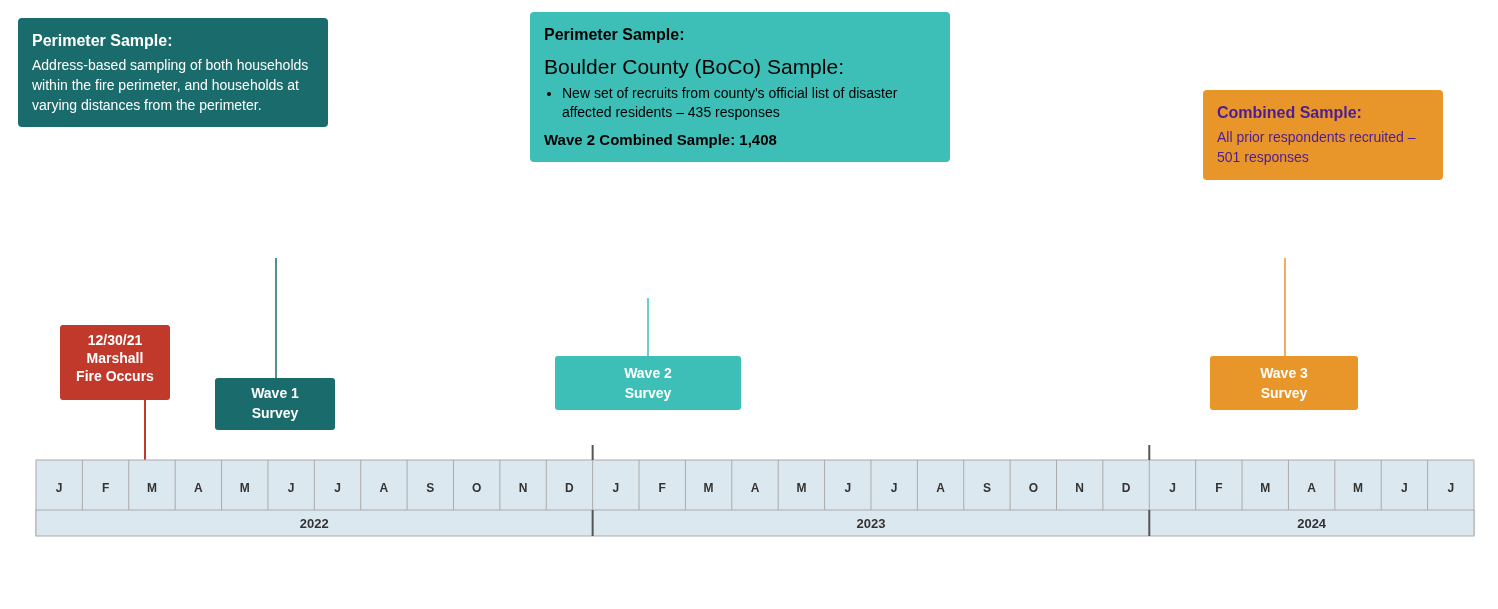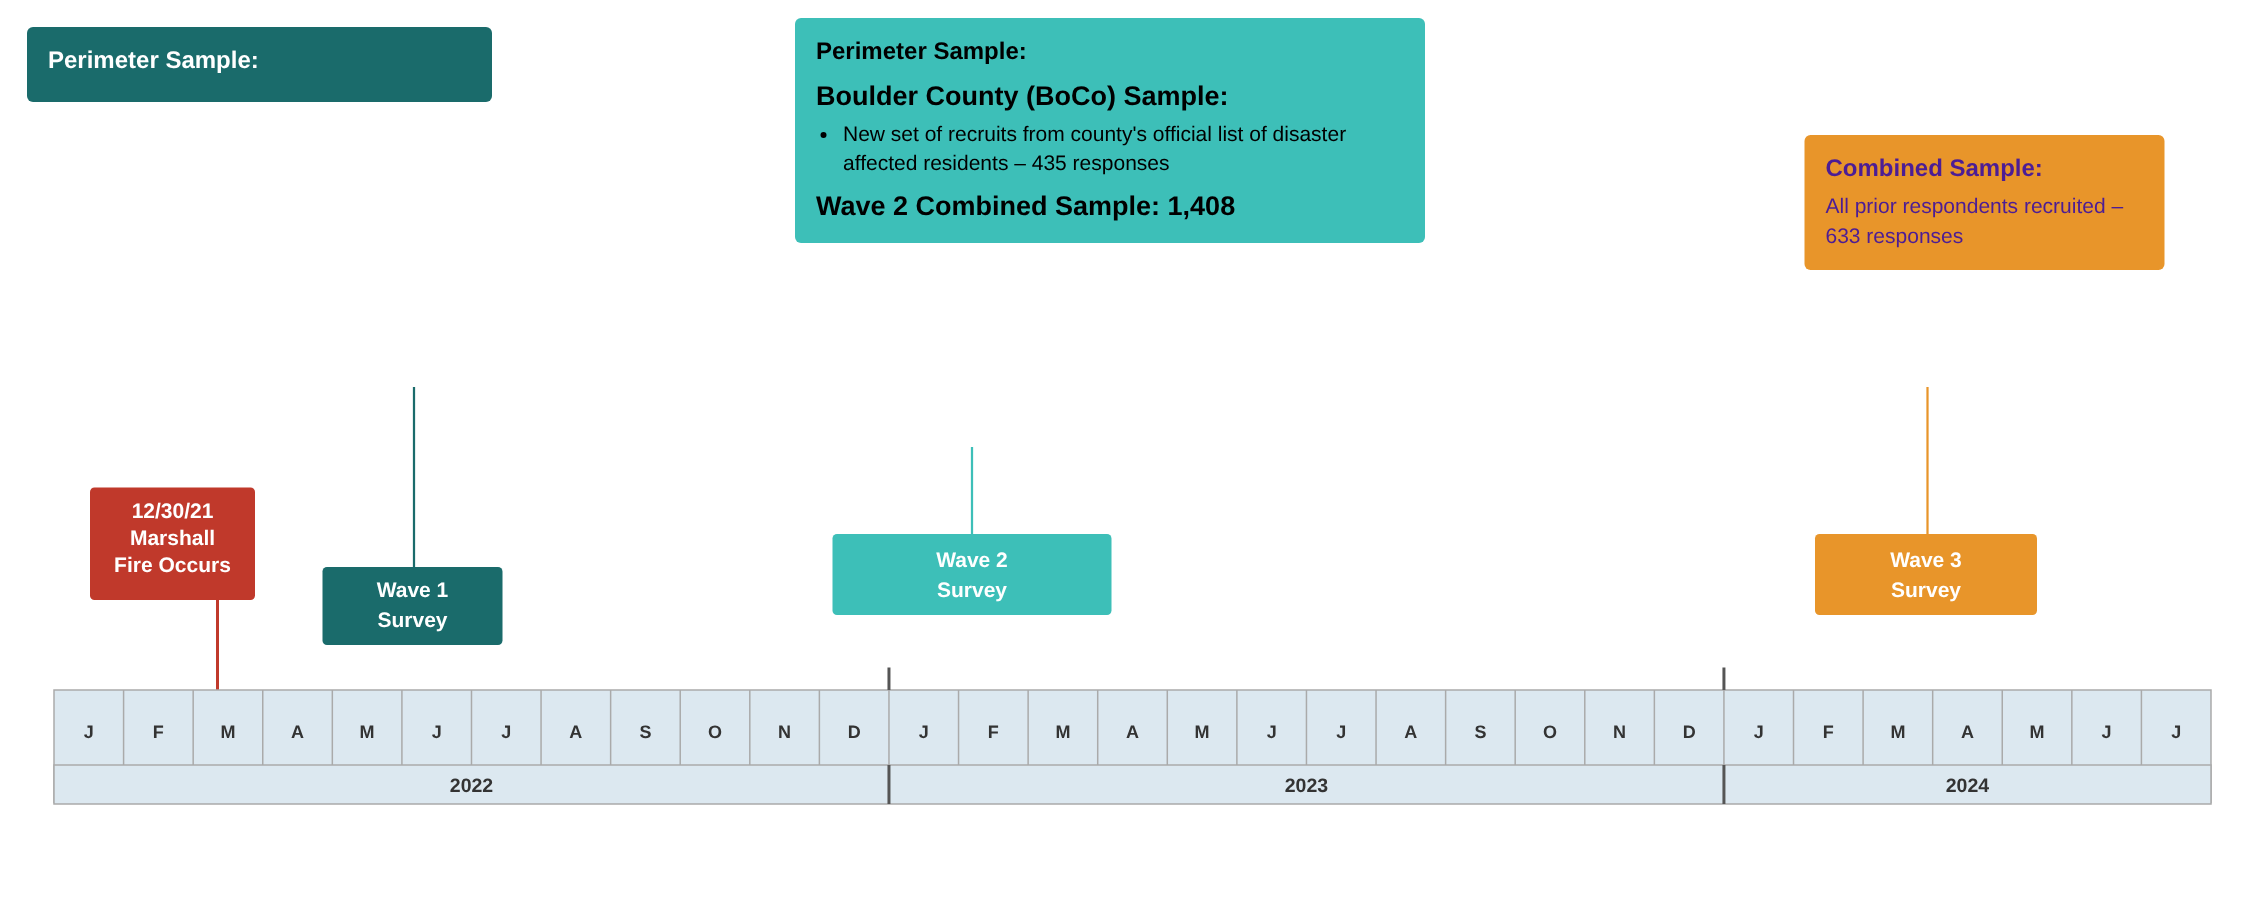--- a/index.html
+++ b/index.html
@@ -60,47 +60,48 @@
     .tooltip-box ul {
       padding-left: 18px;
       margin-bottom: 6px;
     }
 
     .tooltip-box ul li {
       margin-bottom: 2px;
     }
 
     .section-title {
-      font-size: 18px;
-      font-weight: bold;
+      font-size: 21px;
+      font-weight: normal;
       margin-top: 6px;
       margin-bottom: 2px;
     }
   </style>
 </head>
 <body>
 
 <div class="diagram">
 
   <div class="tooltip-box dark-teal">
     <div class="box-title">Perimeter Sample:</div>
+    <div>Address-based sampling of both households within the fire perimeter, and households at varying distances from the perimeter.</div>
   </div>
 
   <div class="tooltip-box light-teal">
     <div class="box-title">Perimeter Sample:</div>
     <div class="section-title">Boulder County (BoCo) Sample:</div>
     <ul>
       <li>New set of recruits from county's official list of disaster affected residents – 435 responses</li>
     </ul>
-    <div style="font-size:18px;font-weight:bold;margin-top:6px;">Wave 2 Combined Sample:  1,408</div>
+    <div style="font-size:15px;font-weight:bold;margin-top:6px;">Wave 2 Combined Sample:  1,408</div>
   </div>
 
   <div class="tooltip-box orange">
     <div class="box-title">Combined Sample:</div>
-    <div>All prior respondents recruited – 633 responses</div>
+    <div>All prior respondents recruited – 501 responses</div>
   </div>
 
   <svg style="position:absolute;top:0;left:0;width:1498px;height:609px;">
 
     <line x1="276" y1="258" x2="276" y2="378" stroke="#1a6b6b" stroke-width="1.5"></line>
 
     <line x1="648" y1="298" x2="648" y2="378" stroke="#3dbfb8" stroke-width="1.5"></line>
 
     <line x1="1285" y1="258" x2="1285" y2="378" stroke="#e8952a" stroke-width="1.5"></line>
 

